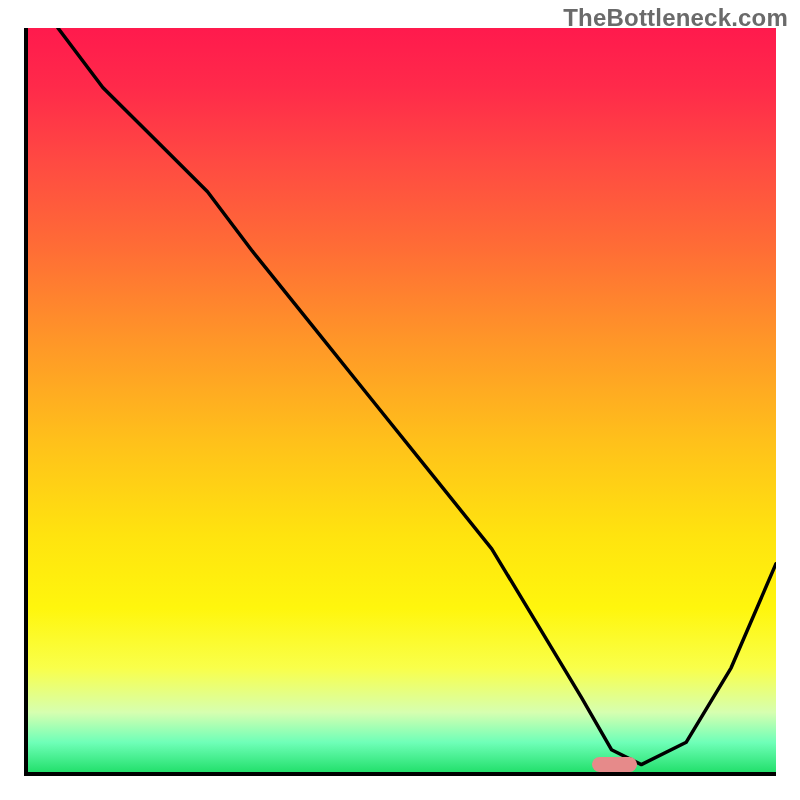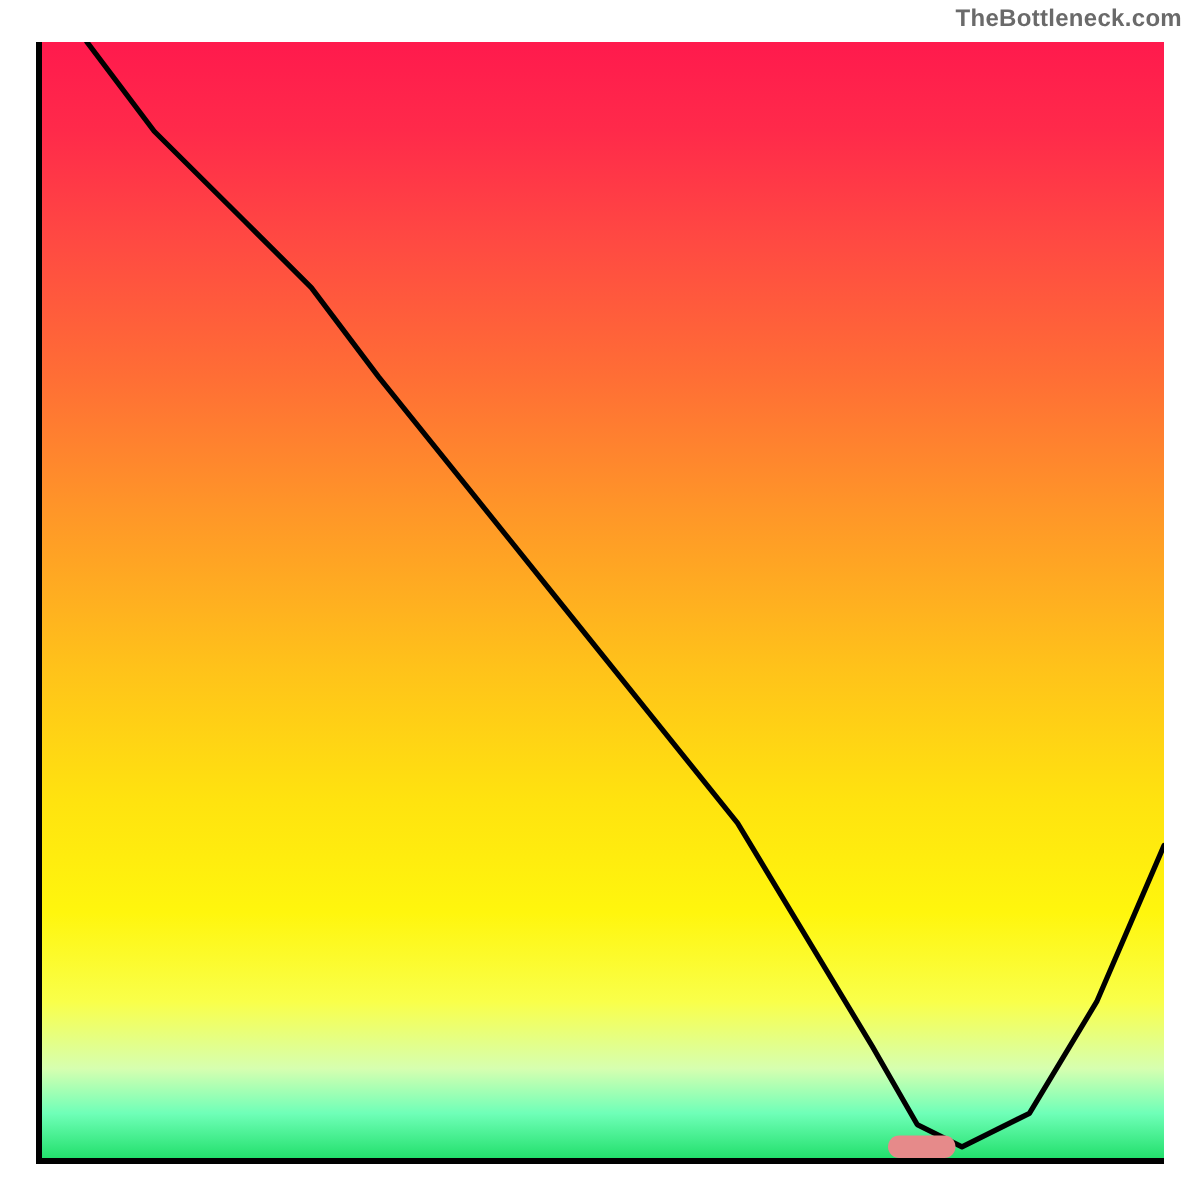--- a/index.html
+++ b/index.html
@@ -12,21 +12,21 @@
   }
   .canvas {
     position: relative;
     width: 800px;
     height: 800px;
   }
   .watermark {
     position: absolute;
     top: 4px;
     right: 12px;
-    font-size: 16px;
+    font-size: 24px;
     font-weight: 600;
     color: #6a6a6a;
     letter-spacing: 0.2px;
   }
   .plot-area {
     position: absolute;
     left: 24px;
     top: 28px;
     width: 752px;
     height: 748px;

